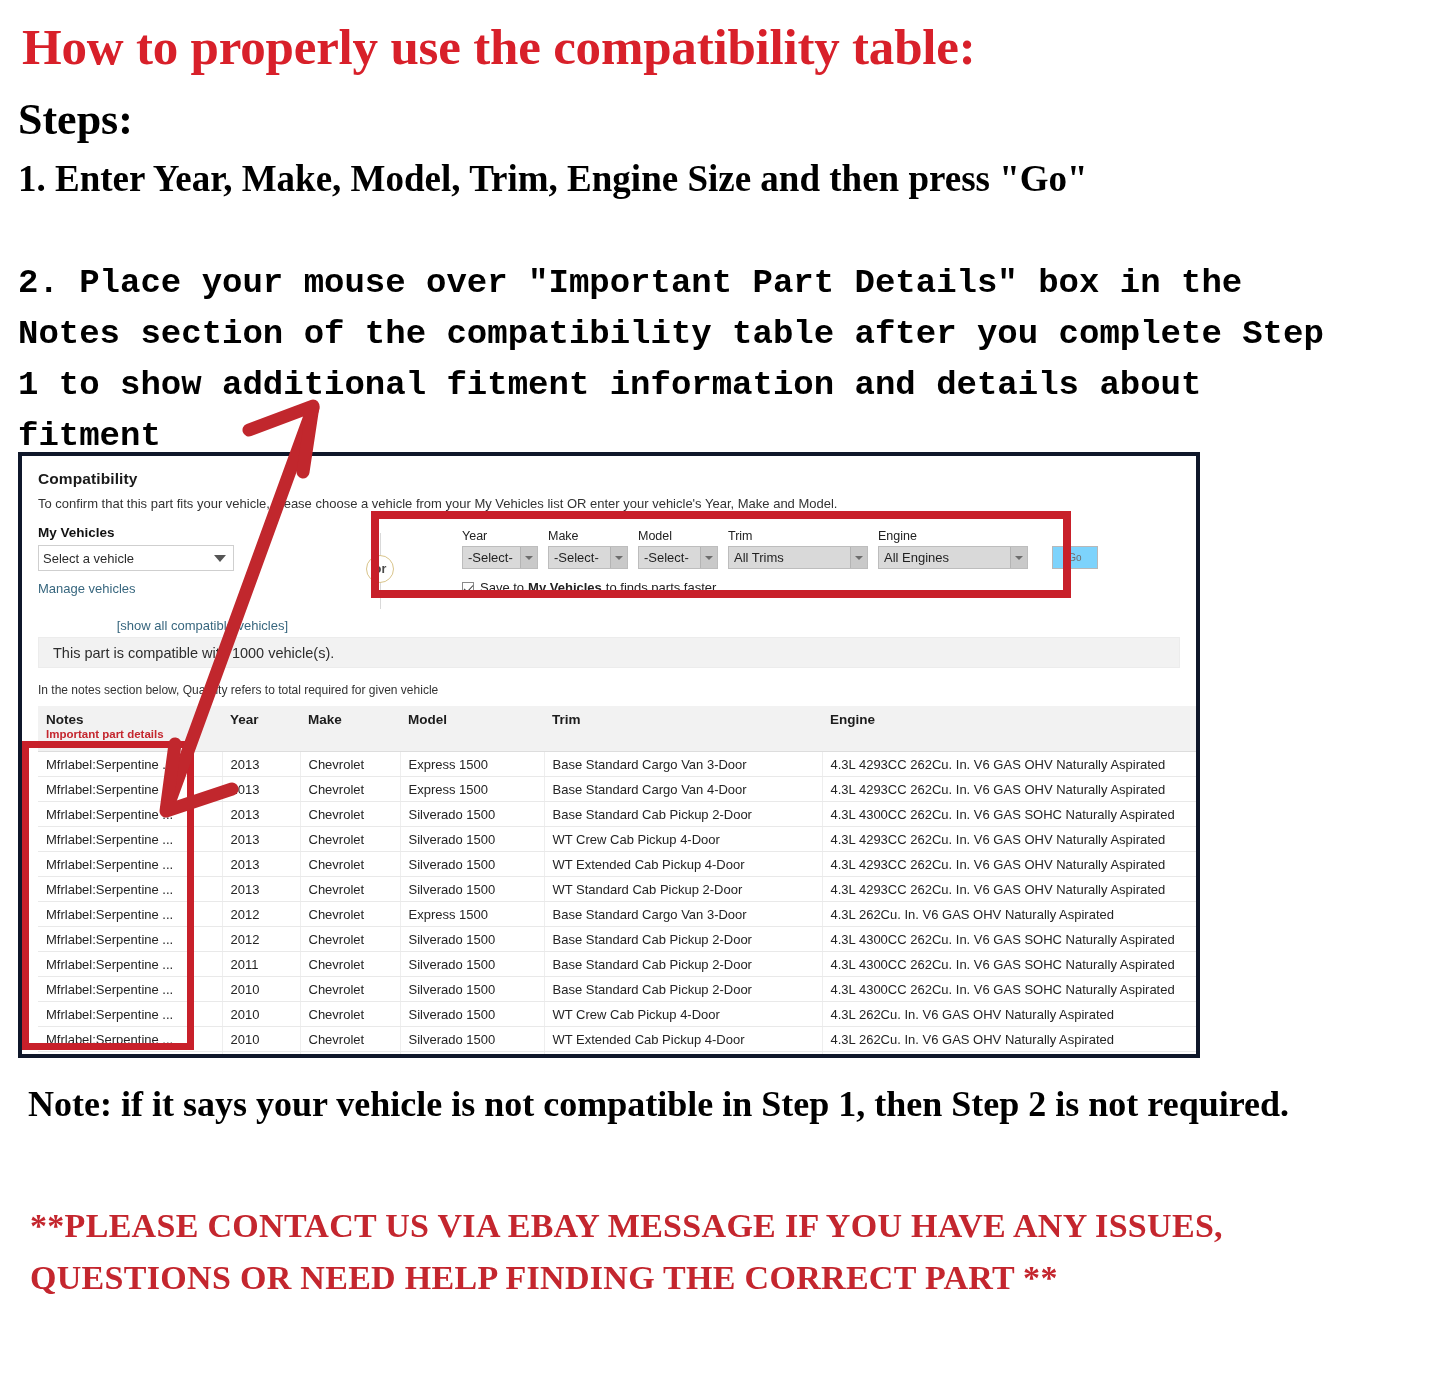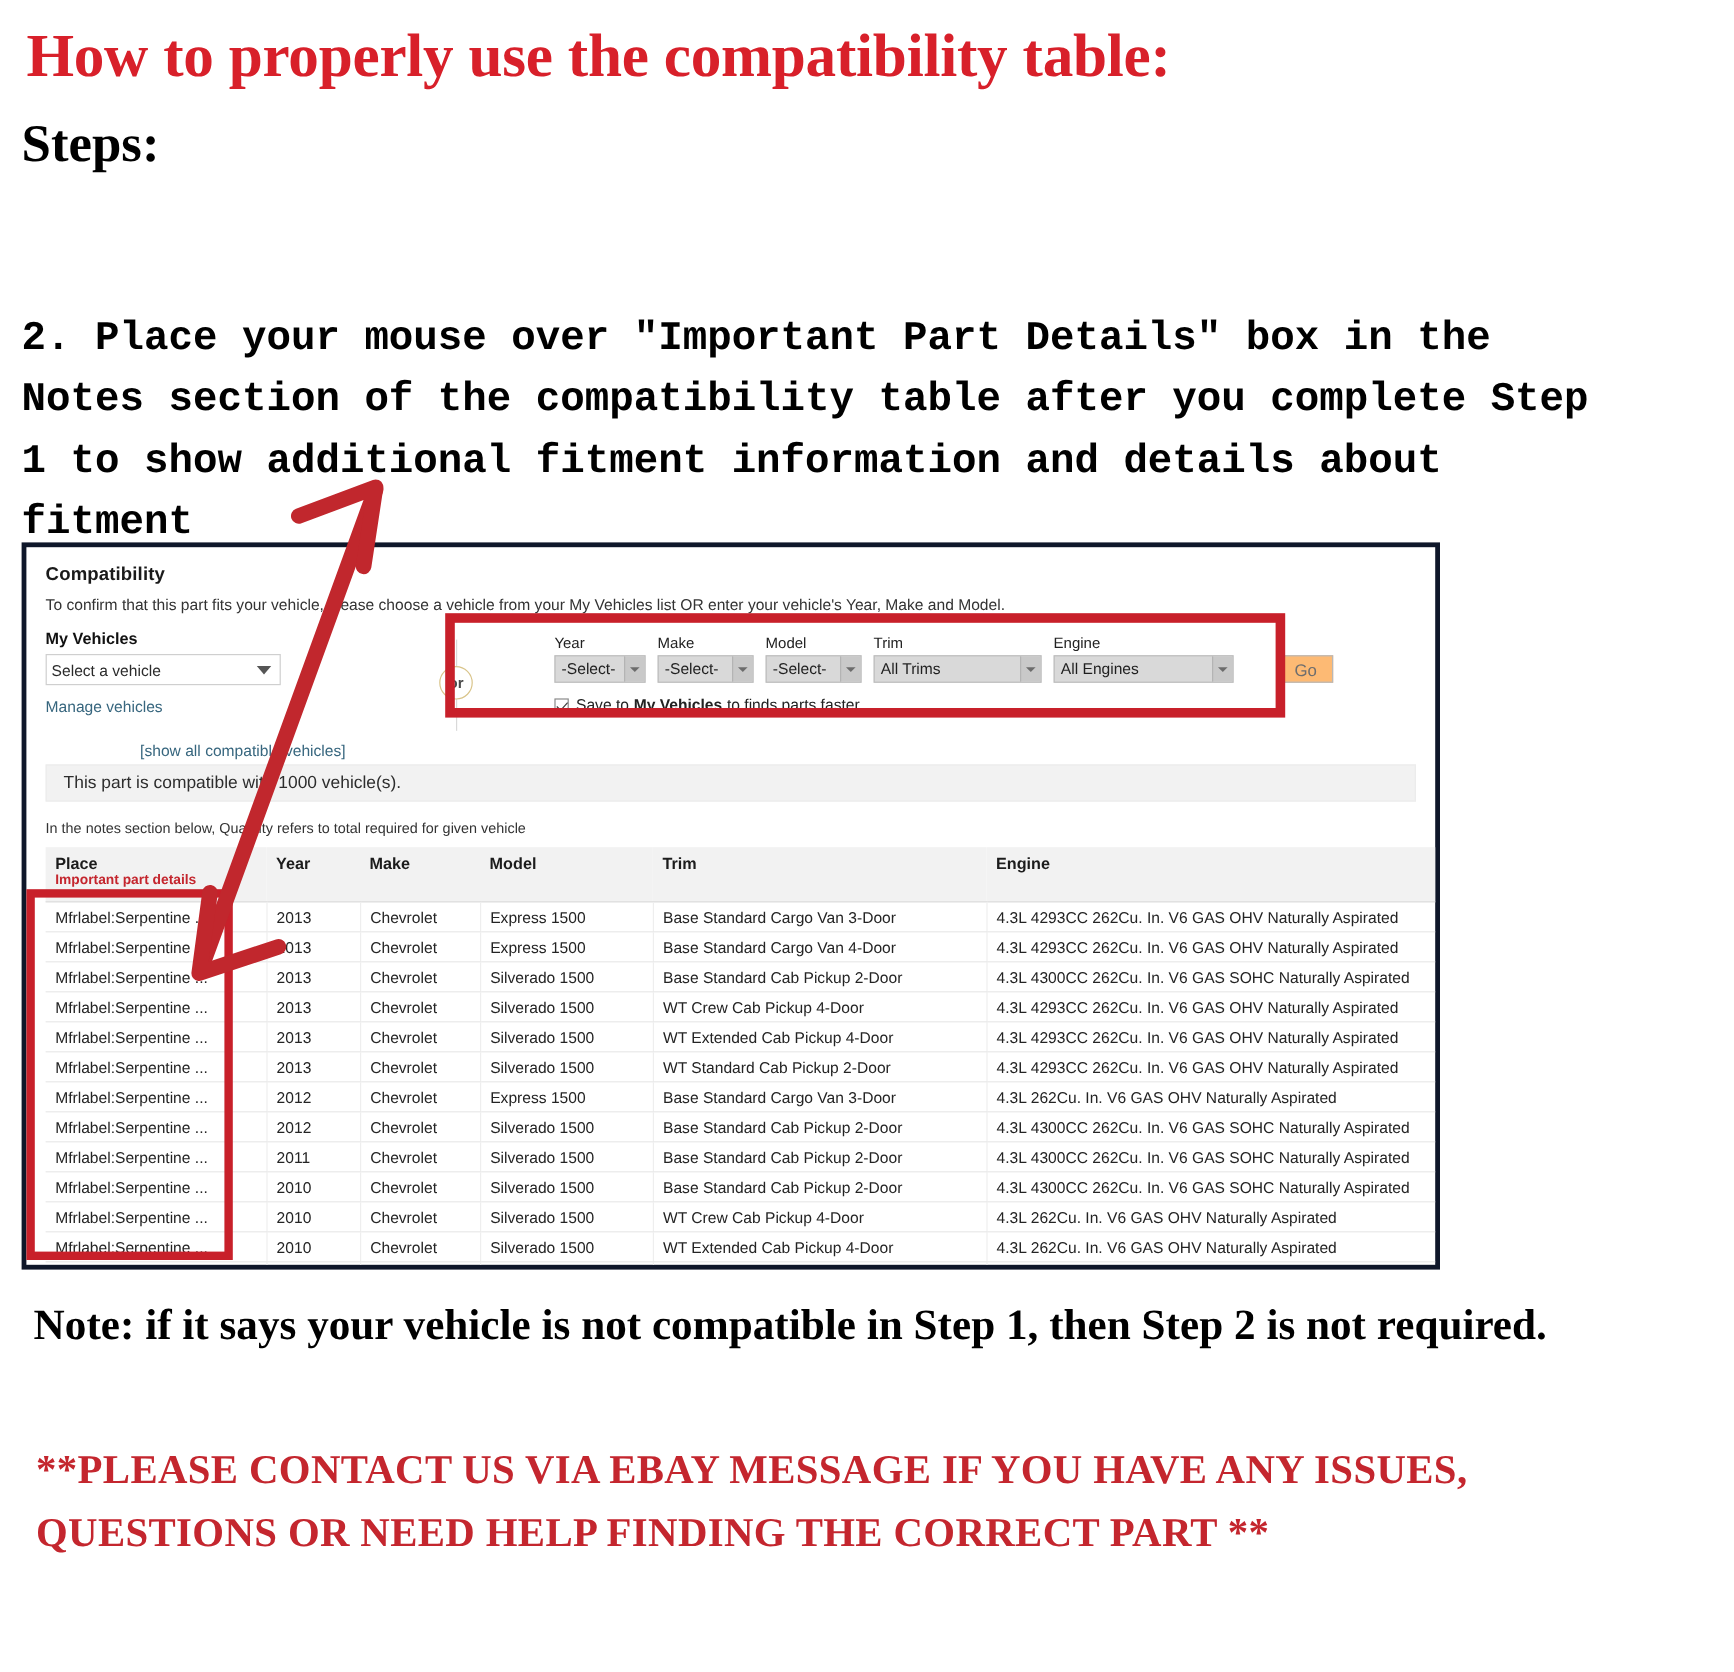--- a/index.html
+++ b/index.html
@@ -246,27 +246,27 @@
   .w-year  { width: 76px; }
   .w-make  { width: 80px; }
   .w-model { width: 80px; }
   .w-trim  { width: 140px; }
   .w-engine{ width: 150px; }
 
   .go-btn {
     width: 46px;
     height: 23px;
     border: 1px solid #b8b8b8;
-    background: #fdba74;
+    background: #7dd3fc;
     color: #6e6e6e;
-    font-size: 14px;
+    font-size: 10px;
     display: flex;
     align-items: center;
     justify-content: center;
-    margin-left: 27px;
+    margin-left: 14px;
     box-sizing: border-box;
   }
 
   .save-row {
     display: flex;
     align-items: center;
     margin-top: 11px;
     font-size: 13px;
     color: #222222;
   }
@@ -377,20 +377,21 @@
     pointer-events: none;
   }
 </style>
 </head>
 <body>
 
 <div id="stage">
 
   <div class="headline">How to properly use the compatibility table:</div>
   <div class="steps-label">Steps:</div>
+  <div class="step-one">1. Enter Year, Make, Model, Trim, Engine Size and then press "Go"</div>
   <div class="step-two">2. Place your mouse over "Important Part Details" box in the Notes section of the compatibility table after you complete Step 1 to show additional fitment information and details about fitment</div>
 
   <div class="panel">
     <div class="panel-inner">
 
       <div class="panel-title">Compatibility</div>
       <div class="panel-sub">To confirm that this part fits your vehicle, please choose a vehicle from your My Vehicles list OR enter your vehicle's Year, Make and Model.</div>
 
       <div class="picker-row">
 
@@ -474,21 +475,21 @@
         </div>
       </div>
 
       <div class="compat-banner">This part is compatible with 1000 vehicle(s).</div>
       <div class="qty-note">In the notes section below, Quantity refers to total required for given vehicle</div>
 
       <table class="compat">
         <thead>
           <tr>
             <th class="c-notes">
-              <span>Place</span>
+              <span>Notes</span>
               <span class="sub">Important part details</span>
             </th>
             <th class="c-year">Year</th>
             <th class="c-make">Make</th>
             <th class="c-model">Model</th>
             <th class="c-trim">Trim</th>
             <th class="c-engine">Engine</th>
           </tr>
         </thead>
         <tbody id="compat-body">

